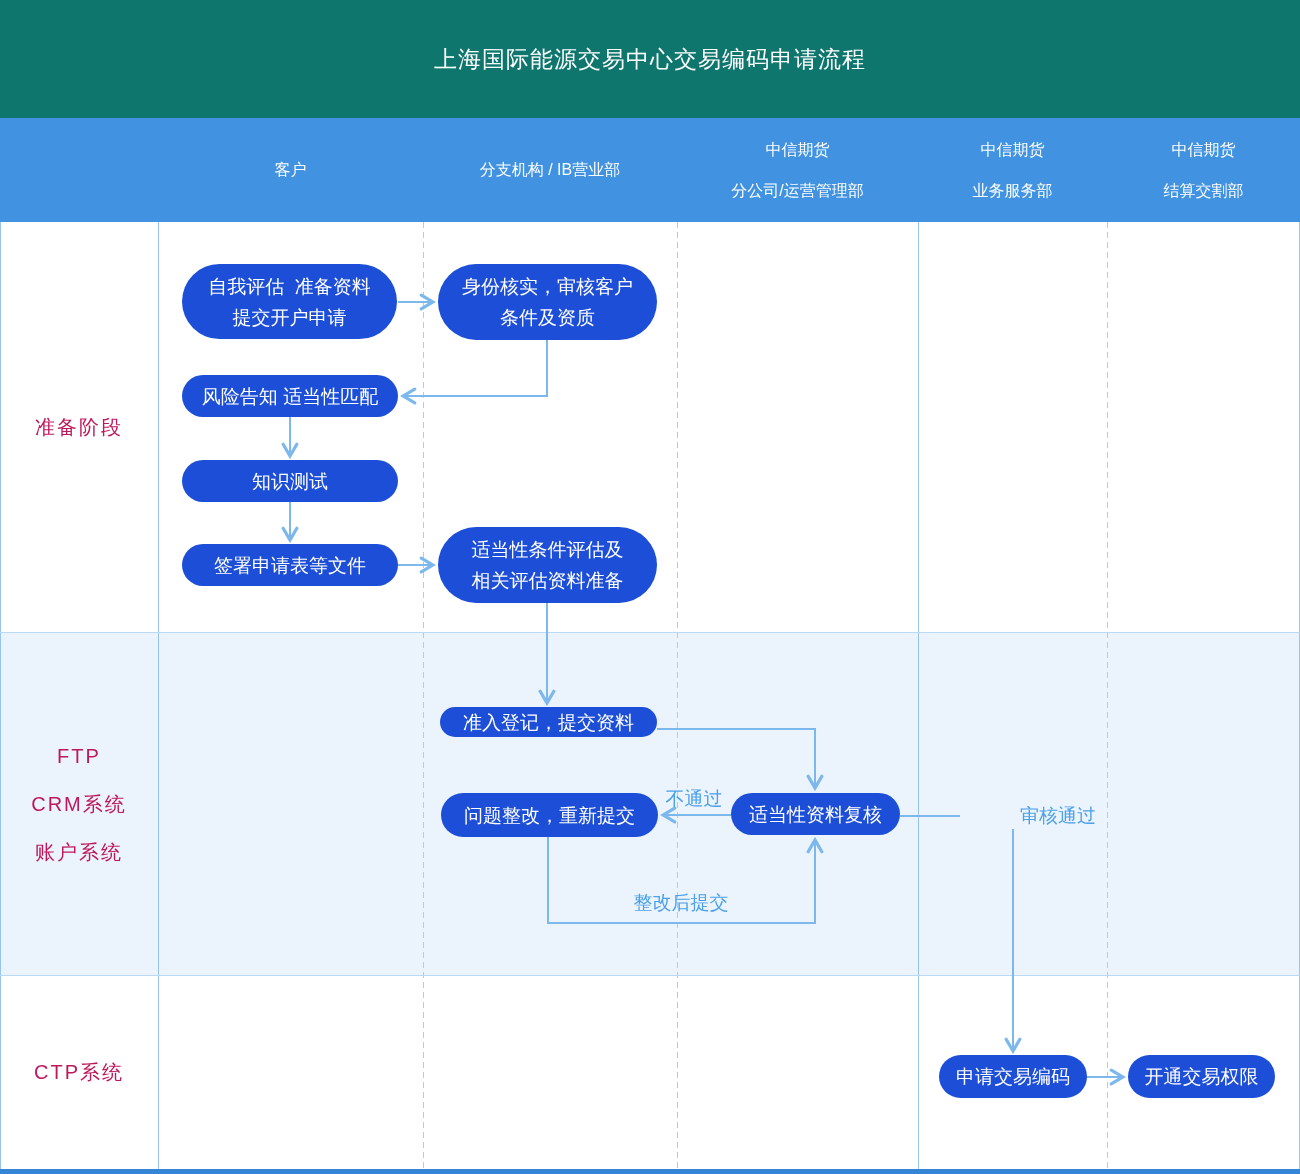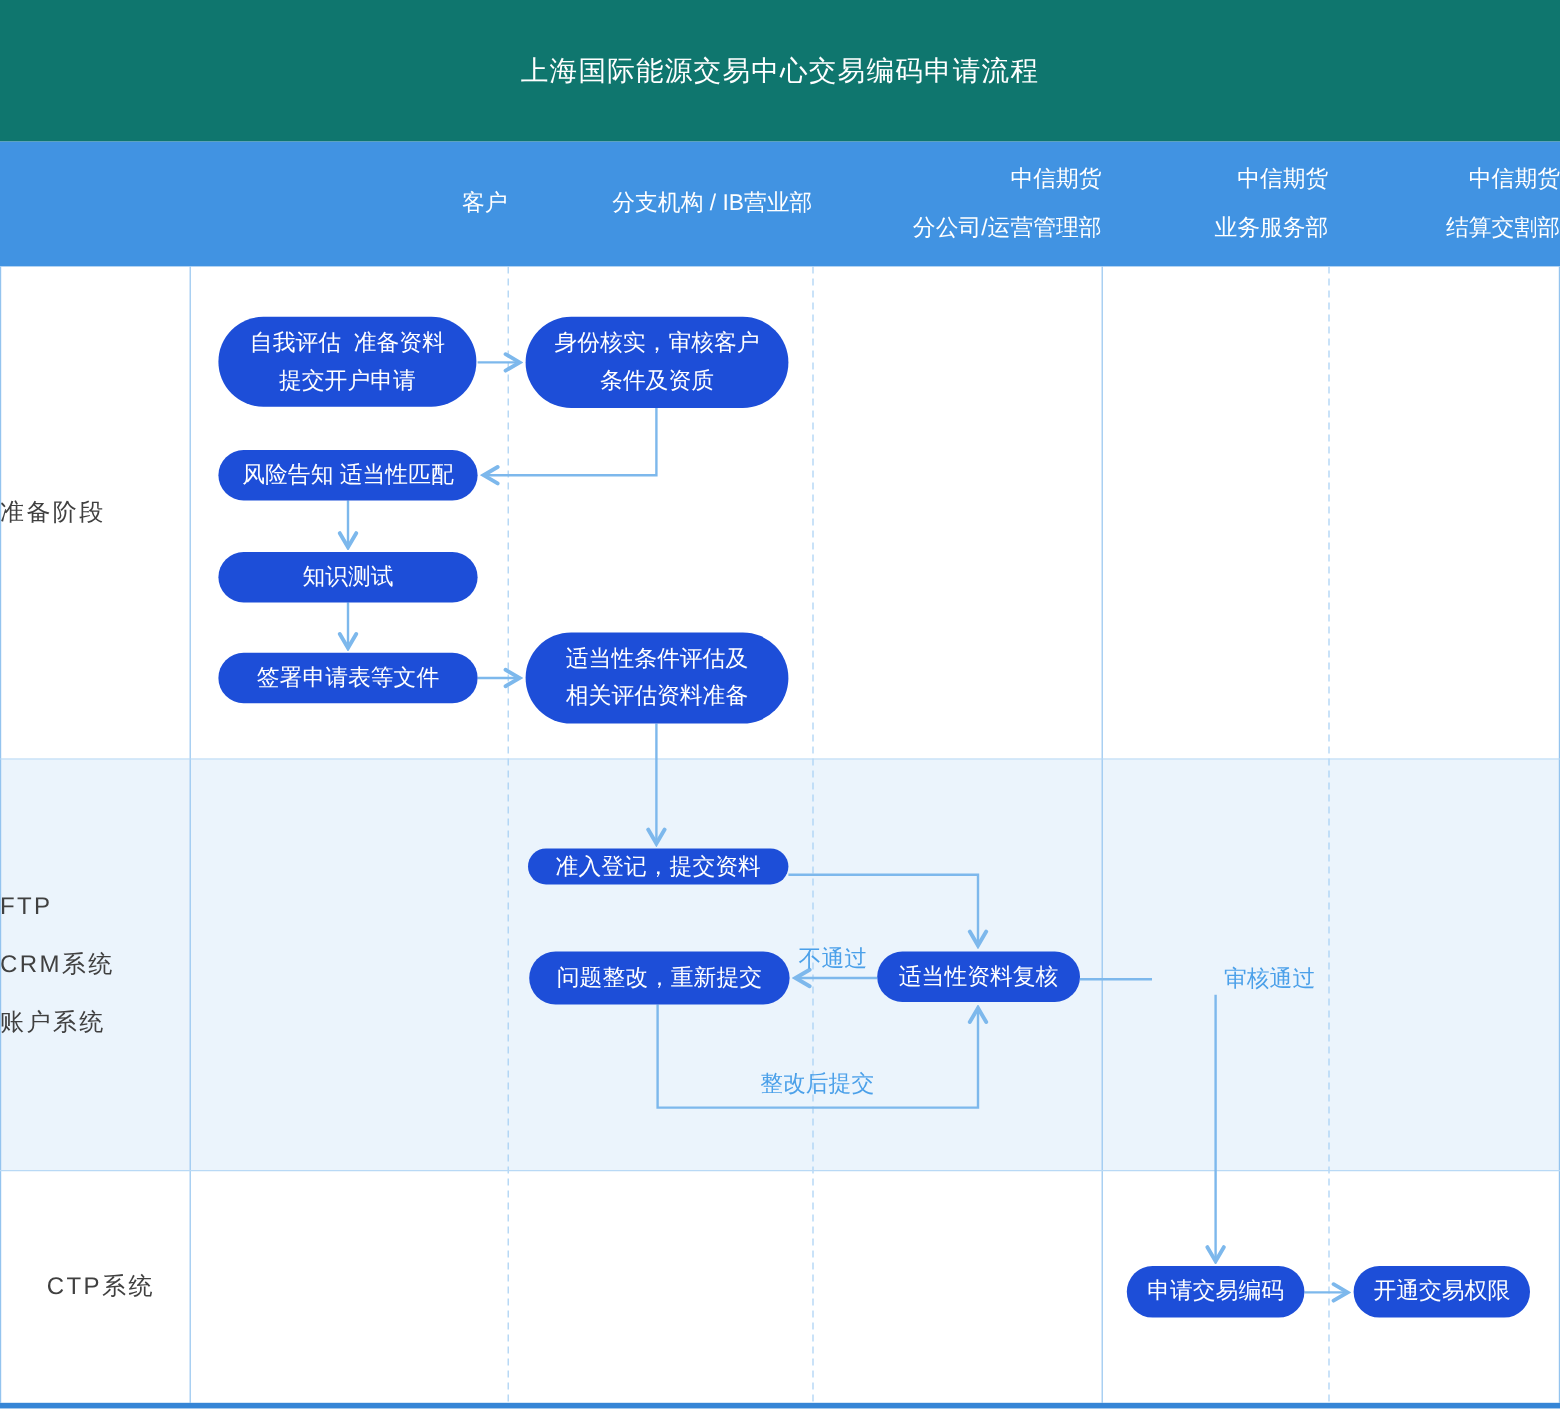--- a/index.html
+++ b/index.html
@@ -13,39 +13,39 @@
     position:absolute;left:0;top:0;width:1300px;height:118px;
     background:#0f766e;display:flex;align-items:center;justify-content:center;
   }
   .titlebar span{color:#ffffff;font-size:23px;letter-spacing:1px;font-weight:400;}
   .header-row{
     position:absolute;left:0;top:118px;width:1300px;height:104px;
     background:#4193E2;
   }
   .col-header{
     position:absolute;top:0;height:104px;
-    display:flex;flex-direction:column;align-items:flex-end;justify-content:center;
-    color:#ffffff;font-size:19px;line-height:26px;gap:15px;
+    display:flex;flex-direction:column;align-items:center;justify-content:center;
+    color:#ffffff;font-size:16px;line-height:26px;gap:15px;
   }
   .col-header span{white-space:pre;}
   
   .section{position:absolute;left:0;width:1300px;}
   .sec1{top:222px;height:410px;background:#ffffff;}
   .sec2{top:632px;height:343px;background:#EBF4FC;}
   .sec3{top:975px;height:194px;background:#ffffff;}
   
   .row-label{
     position:absolute;left:0;width:158px;
-    display:flex;flex-direction:column;justify-content:center;
-    color:#404040;font-size:20px;line-height:28px;gap:20px;letter-spacing:2px;
+    display:flex;flex-direction:column;align-items:center;justify-content:center;
+    color:#be185d;font-size:20px;line-height:28px;gap:20px;letter-spacing:2px;
   }
   .row-label span{white-space:pre;}
   .rl1{top:222px;height:410px;}
   .rl2{top:632px;height:343px;}
-  .rl3{top:975px;height:194px;margin-left:39px;}
+  .rl3{top:975px;height:194px;}
   
   svg.wires{position:absolute;left:0;top:0;pointer-events:none;}
   .grid-solid{stroke:#94C4EF;stroke-width:1;}
   .grid-dash{stroke:#A6CFF3;stroke-width:1;stroke-dasharray:6 4;}
   .grid-h{stroke:#B9D9F5;stroke-width:1;}
   .wire{stroke:#7DB8EC;stroke-width:2;fill:none;}
   
   .node{
     position:absolute;background:#1d4ed8;color:#ffffff;border-radius:999px;
     display:flex;flex-direction:column;align-items:center;justify-content:center;

